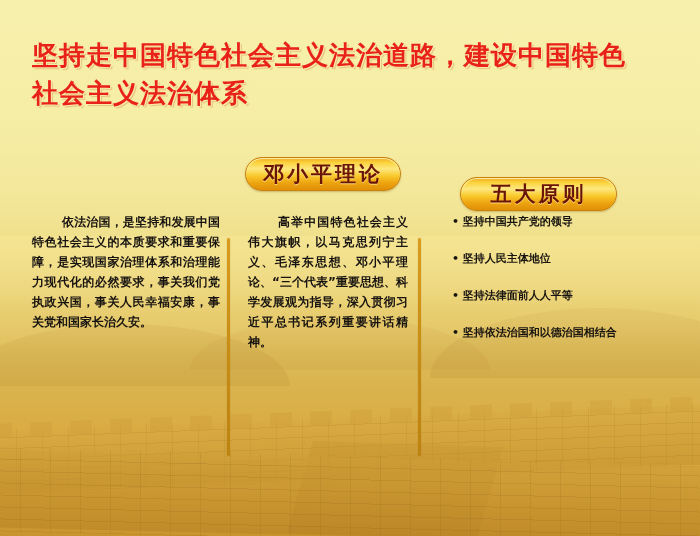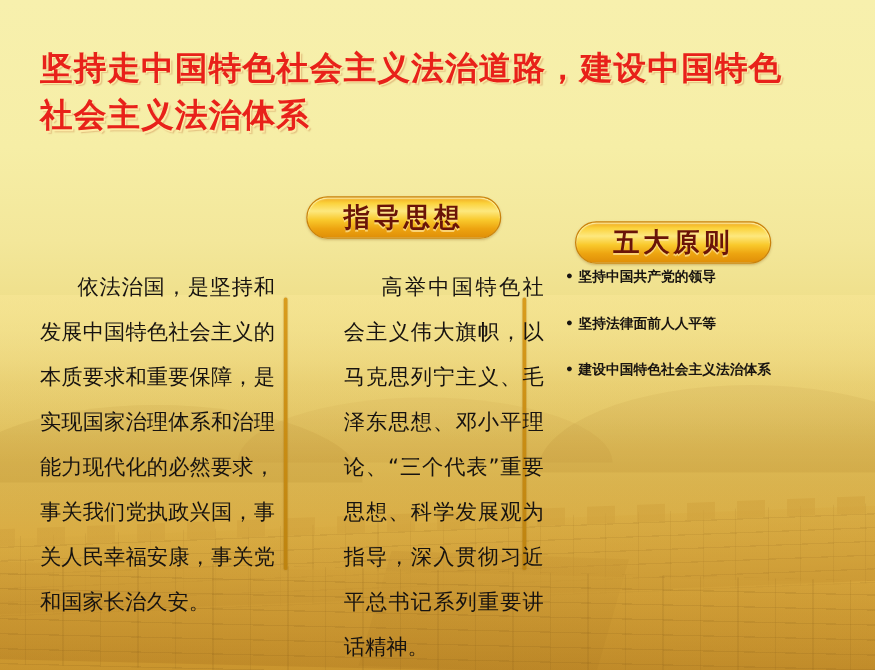--- a/index.html
+++ b/index.html
@@ -121,31 +121,31 @@
   }
   .badge.b1 { left:62px;  width:157px; }
   .badge.b2 { left:245px; width:156px; }
   .badge.b3 { left:460px; width:157px;margin-top:20px; }
 
   
   .col { position:absolute; color:#171310; }
 
   .body-text {
     font-family:"DejaVu Sans", sans-serif;
-    font-weight:normal;
-    font-size:17px;
-    line-height:36px;
+    font-weight:bold;
+    font-size:12px;
+    line-height:20px;
     text-align:justify;
     text-justify:inter-character;
     text-indent:30px;
     color:#171310;
   }
 
   .col-1 { left:32px;  top:212px; width:188px; }
-  .col-2 { left:248px; top:212px; width:160px;margin-left:27px; }
+  .col-2 { left:248px; top:212px; width:160px; }
   .col-3 { left:428px; top:208px; width:252px; }
 
   .bullets { list-style:none; }
   .bullet {
     font-family:"DejaVu Sans", sans-serif;
     font-weight:bold;
     font-size:11px;
     line-height:28px;
     color:#171310;
     text-indent:24px;
@@ -178,39 +178,40 @@
     <div class="wall-band b2"></div>
     <div class="bricks k2"></div>
     <div class="haze"></div>
     <div class="veil"></div>
   </div>
 
   <div class="title">坚持走中国特色社会主义法治道路，建设中国特色社会主义法治体系</div>
 
   <div class="badges">
     <div class="badge b2">
-      <span class="badge-label">指导思想</span>
+      <span class="badge-label">邓小平理论</span>
     </div>
     <div class="badge b3">
       <span class="badge-label">五大原则</span>
     </div>
   </div>
 
   <div class="divider d1"></div>
   <div class="divider d2"></div>
 
   <div class="col col-1">
     <p class="body-text">依法治国，是坚持和发展中国特色社会主义的本质要求和重要保障，是实现国家治理体系和治理能力现代化的必然要求，事关我们党执政兴国，事关人民幸福安康，事关党和国家长治久安。</p>
   </div>
 
   <div class="col col-2">
     <p class="body-text">高举中国特色社会主义伟大旗帜，以马克思列宁主义、毛泽东思想、邓小平理论、“三个代表”重要思想、科学发展观为指导，深入贯彻习近平总书记系列重要讲话精神。</p>
   </div>
 
   <div class="col col-3">
     <ul class="bullets">
       <li class="bullet">• 坚持中国共产党的领导</li>
+      <li class="bullet">• 坚持人民主体地位</li>
       <li class="bullet">• 坚持法律面前人人平等</li>
-      <li class="bullet">• 建设中国特色社会主义法治体系</li>
+      <li class="bullet">• 坚持依法治国和以德治国相结合</li>
     </ul>
   </div>
 
 </div>
 
 </body></html>

